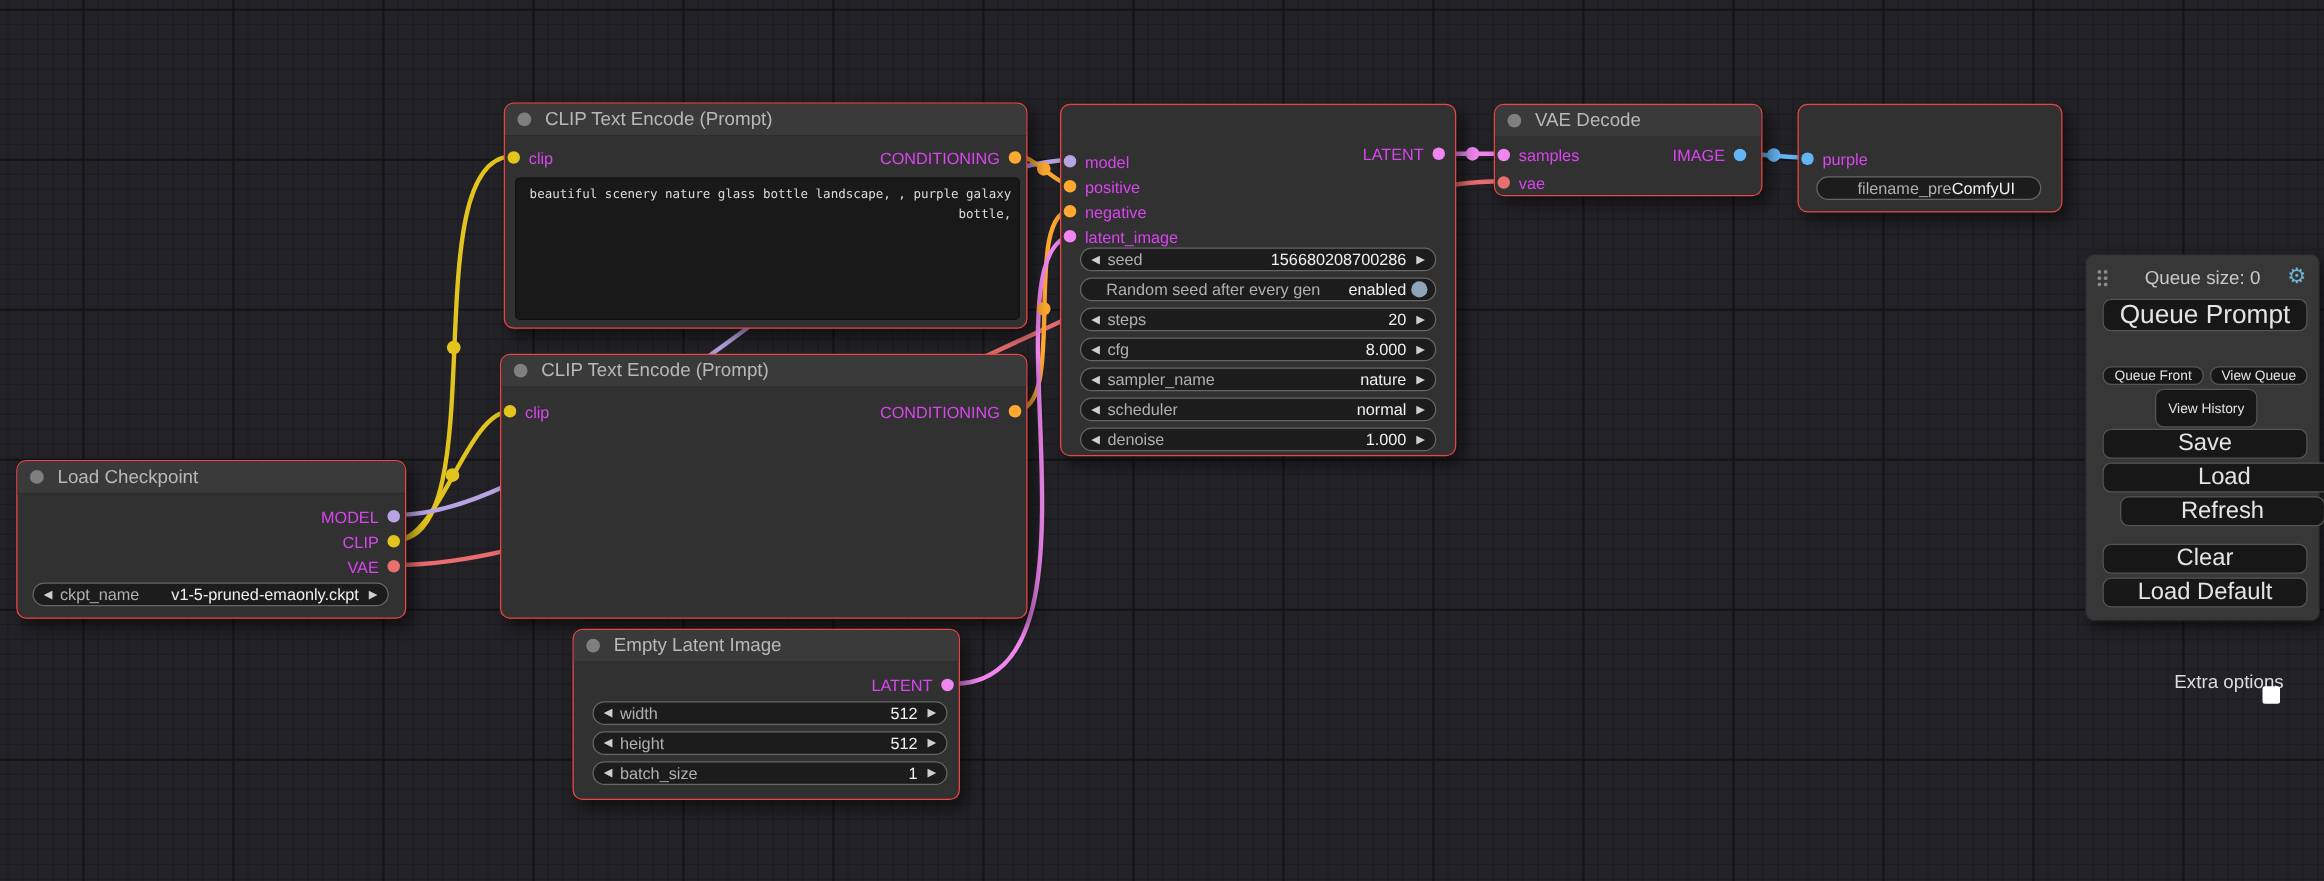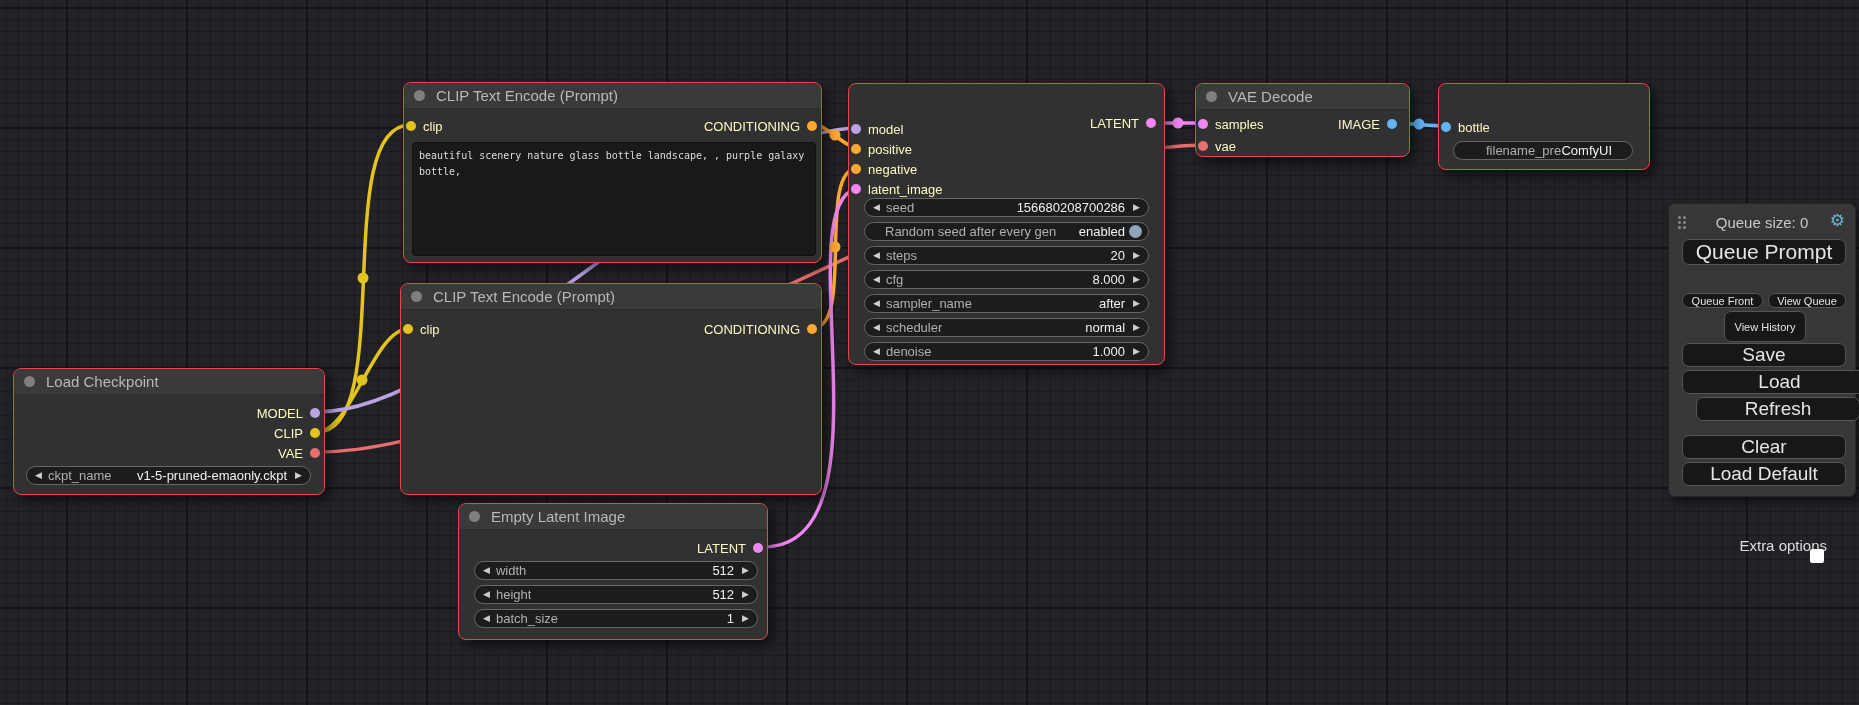--- a/index.html
+++ b/index.html
@@ -20,21 +20,21 @@
     position:absolute;z-index:2;background:#313131;border:1px solid #ef4444;
     border-radius:8px;box-shadow:5px 6px 12px rgba(0,0,0,.5);box-sizing:border-box;
   }
   .titlebar{
     position:absolute;left:0;top:0;right:0;height:25px;background:#3a3a3a;
     border-radius:7px 7px 0 0;display:flex;align-items:center;
     border-bottom:1px solid #2c2c2c;
   }
   .tdot{width:11px;height:11px;border-radius:50%;background:#7f7f7f;margin-left:10px;flex:none;}
   .ttext{color:#b8b8b8;font-size:15px;margin-left:11px;white-space:nowrap;}
-  .row{position:absolute;height:16px;display:flex;align-items:center;font-size:13px;color:#fef9c3;white-space:nowrap;}
+  .row{position:absolute;height:16px;display:flex;align-items:center;font-size:13px;color:#d946ef;white-space:nowrap;}
   .row.in{left:2px;}
   .row.out{right:2px;flex-direction:row;}
   .pdot{width:10px;height:10px;border-radius:50%;flex:none;}
   .row.in .pdot{margin-right:7px;}
   .row.out .pdot{margin-left:7px;}
   .widget{
     position:absolute;height:19px;background:#1c1c1c;border:1px solid #666;
     border-radius:10px;display:flex;align-items:center;box-sizing:border-box;
     font-size:13px;padding:0 8px;
   }
@@ -117,21 +117,21 @@
     <span class="ttext">CLIP Text Encode (Prompt)</span>
   </div>
   <div class="row in" style="top:35px;">
     <span class="pdot" style="background-color: rgb(227, 196, 30);"></span>
     <span>clip</span>
   </div>
   <div class="row out" style="top:35px;right:4px;">
     <span>CONDITIONING</span>
     <span class="pdot" style="background-color: rgb(255, 169, 49);"></span>
   </div>
-  <div class="ta" style="left:8px;top:59px;width:404px;height:114px;">beautiful scenery nature glass bottle landscape, , purple galaxy bottle,</div>
+  <div class="ta" style="left:8px;top:59px;width:404px;height:114px;text-align:right;">beautiful scenery nature glass bottle landscape, , purple galaxy bottle,</div>
 </div>
 
 <div class="node" style="left:400px;top:283px;width:422px;height:212px;">
   <div class="titlebar">
     <span class="tdot"></span>
     <span class="ttext">CLIP Text Encode (Prompt)</span>
   </div>
   <div class="row in" style="top:37px;">
     <span class="pdot" style="background-color: rgb(227, 196, 30);"></span>
     <span>clip</span>
@@ -212,21 +212,21 @@
   </div>
   <div class="widget" style="left:15px;top:186px;width:285px;">
     <span class="warrow">◀</span>
     <span class="wlabel">cfg</span>
     <span class="wvalue">8.000</span>
     <span class="warrow">▶</span>
   </div>
   <div class="widget" style="left:15px;top:210px;width:285px;">
     <span class="warrow">◀</span>
     <span class="wlabel">sampler_name</span>
-    <span class="wvalue">after</span>
+    <span class="wvalue">nature</span>
     <span class="warrow">▶</span>
   </div>
   <div class="widget" style="left:15px;top:234px;width:285px;">
     <span class="warrow">◀</span>
     <span class="wlabel">scheduler</span>
     <span class="wvalue">normal</span>
     <span class="warrow">▶</span>
   </div>
   <div class="widget" style="left:15px;top:258px;width:285px;">
     <span class="warrow">◀</span>
@@ -251,21 +251,21 @@
   </div>
   <div class="row in" style="top:54px;">
     <span class="pdot" style="background-color: rgb(233, 110, 110);"></span>
     <span>vae</span>
   </div>
 </div>
 
 <div class="node" style="left:1438px;top:83px;width:212px;height:87px;">
   <div class="row in" style="top:35px;">
     <span class="pdot" style="background-color: rgb(100, 181, 246);"></span>
-    <span>bottle</span>
+    <span>purple</span>
   </div>
   <div class="widget" style="left:14px;top:57px;width:180px;">
     <span class="wlabel" style="margin-left:24px;">filename_prefix</span>
     <span class="wvalue" style="margin-right:12px;">ComfyUI</span>
   </div>
 </div>
 
 <div id="queue-panel">
   <span class="dots">
       <i></i>

